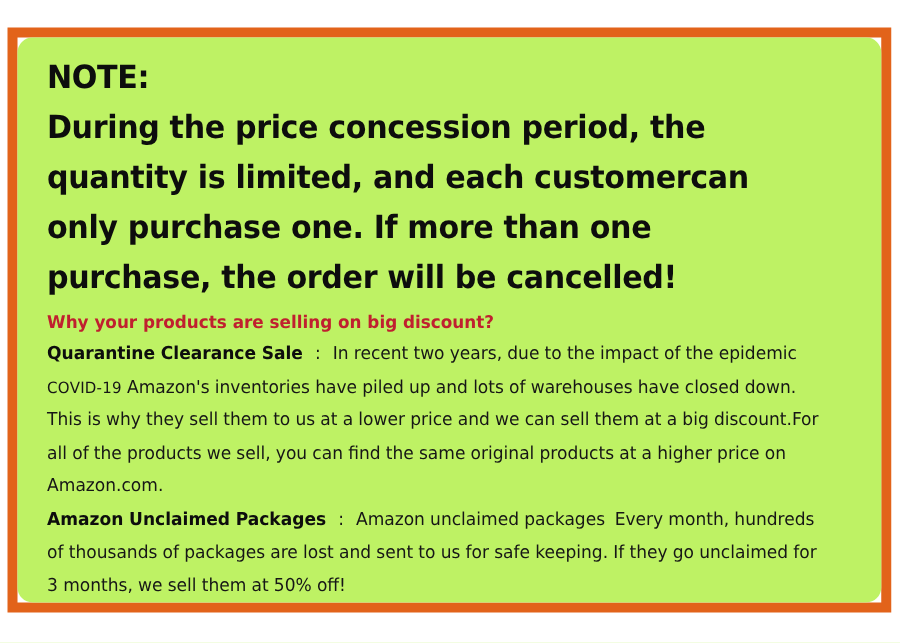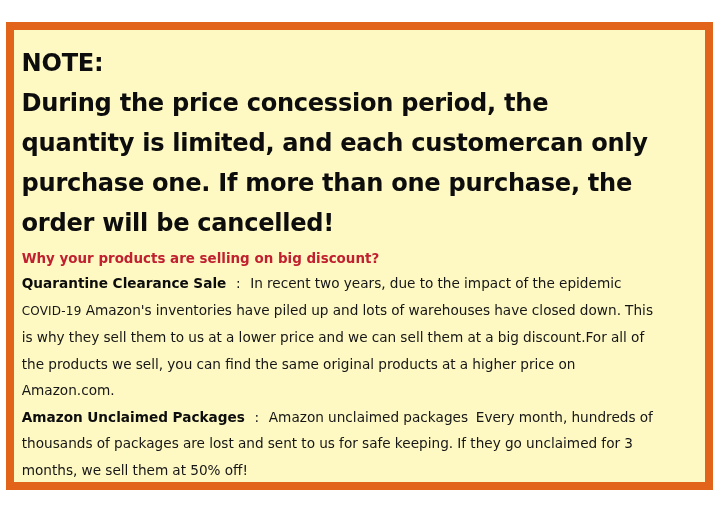--- a/index.html
+++ b/index.html
@@ -26,22 +26,23 @@
     width: 707px;
     height: 468px;
     box-sizing: border-box;
     border: 8px solid #e2631a;
     background: #fffffd;
   }
   .note-inner {
     box-sizing: border-box;
     width: 100%;
     height: 100%;
-    padding: 12px 14px 0 0;
-    background: #fef9c3;
+    padding: 12px 14px 0 16px;
+    background: #bef264;
+    border-radius: 12px;
   }
   .headline {
     font-family: "DejaVu Sans", sans-serif;
     font-weight: 700;
     font-size: 25.5px;
     line-height: 40px;
     letter-spacing: -0.3px;
     color: #0d0d0d;
     transform: scaleX(0.945);
     transform-origin: left top;

